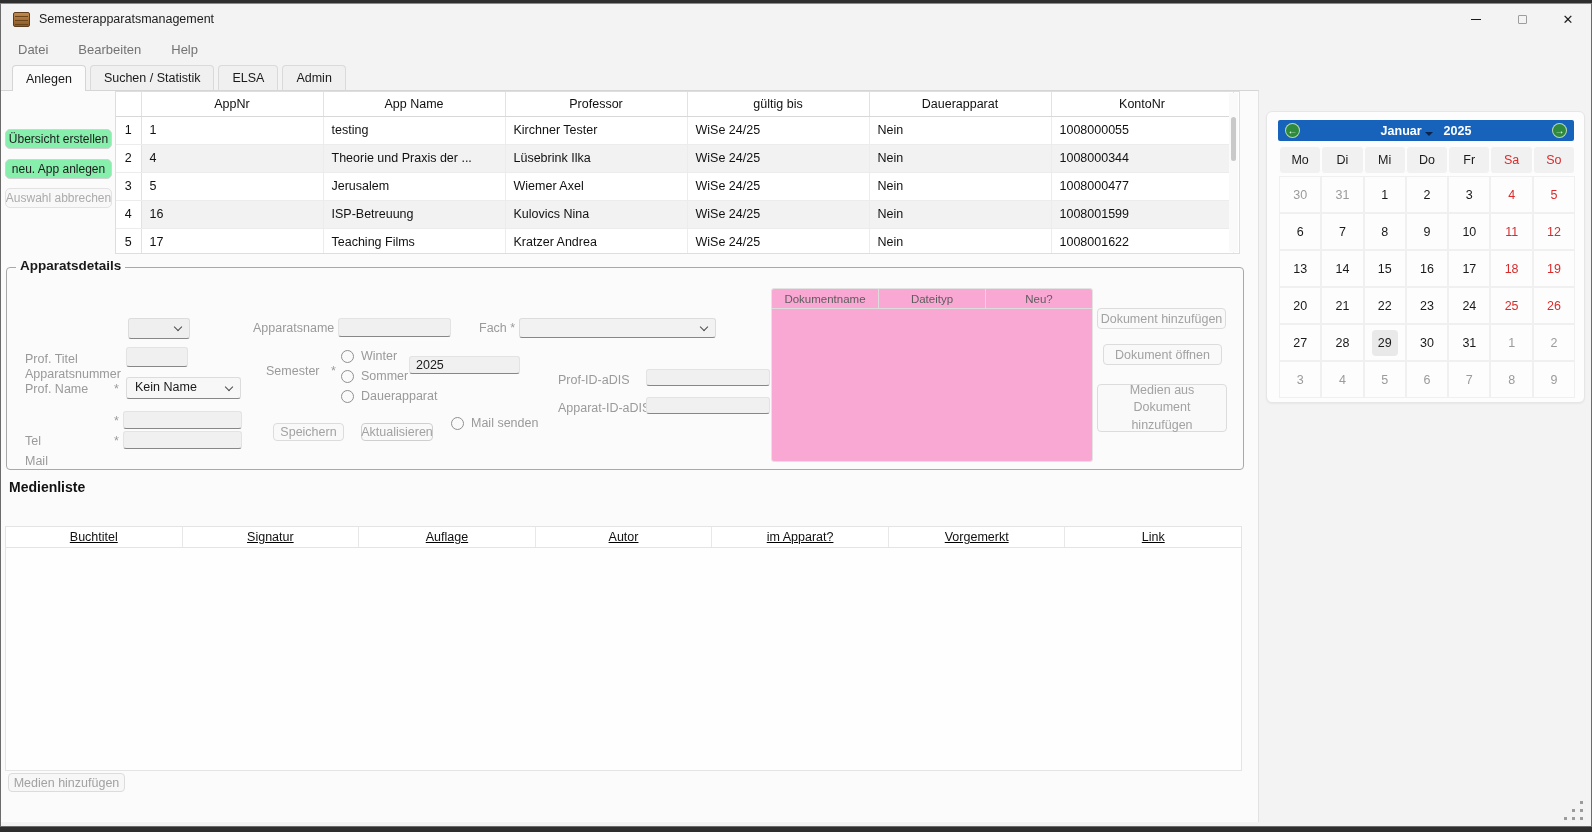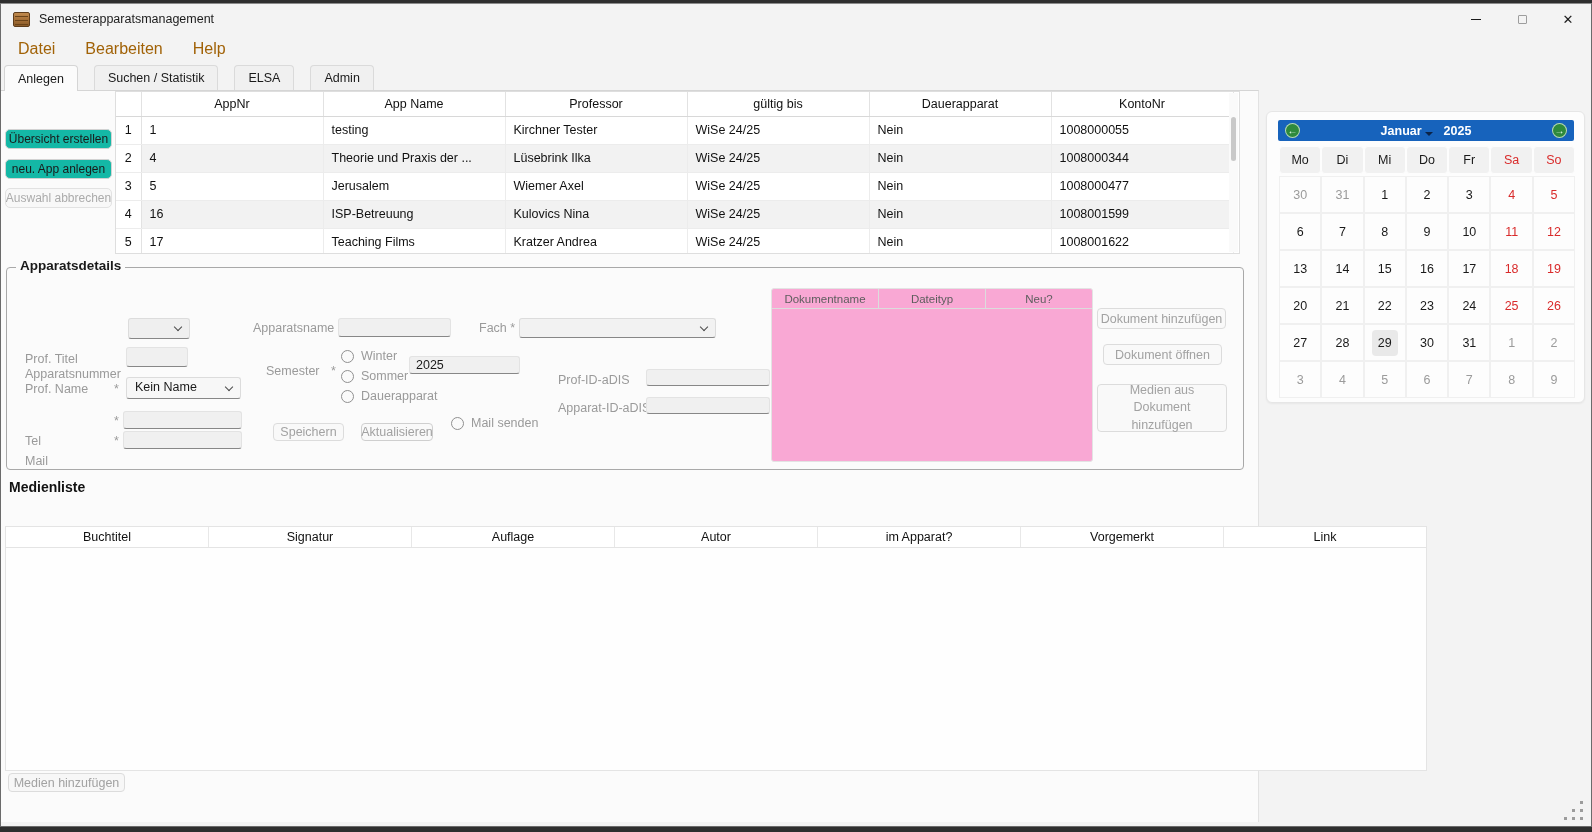--- a/index.html
+++ b/index.html
@@ -17,35 +17,35 @@
     background:#6b4419; box-shadow:0 4px #6b4419, 0 8px #6b4419; }
   .title-text { margin-left:9px; font-size:12.5px; color:#1b1b1b; }
   .caption-buttons { position:absolute; right:0; top:0; height:30px; display:flex; }
   .cap-btn { width:46px; height:30px; display:flex; align-items:center; justify-content:center; }
   .ic-min { width:10px; height:1px; background:#1a1a1a; }
   .ic-max { width:9px; height:9px; border:1px solid #9d9d9d; border-radius:1px; }
   .ic-close { font-size:13px; color:#1a1a1a; line-height:1; }
 
   
   .menubar { position:absolute; left:0; top:30px; width:100%; height:30px; display:flex; align-items:center; padding-left:6px; }
-  .menu-item { padding:4px 11px; margin-right:8px; font-size:16px; color:#a16207; border-radius:4px; }
-
-  
-  .tabstrip { position:absolute; left:3px; top:61px; height:26px; display:flex; gap:16px; z-index:3; }
+  .menu-item { padding:4px 11px; margin-right:8px; font-size:13px; color:#737373; border-radius:4px; }
+
+  
+  .tabstrip { position:absolute; left:11px; top:61px; height:26px; display:flex; gap:4px; z-index:3; }
   .tab { height:25px; padding:0 13px; display:flex; align-items:center; font-size:12.5px; color:#1a1a1a;
     background:#f0f0f0; border:1px solid #dadada; border-bottom:none; border-radius:4px 4px 0 0; }
   .tab.active { background:#fbfbfb; height:26px; border-color:#d5d5d5; }
 
   
   .page { position:absolute; left:0; top:86px; width:1258px; height:732px;
     background:#fbfbfb; border-top:1px solid #d5d5d5; border-right:1px solid #e2e2e2; }
 
   
   .side-btn { position:absolute; left:4px; width:107px; height:20px; font-size:12px;
-    background:#14b8a6; border:1px solid #d2d2d2; border-radius:5px;
+    background:#86efac; border:1px solid #d2d2d2; border-radius:5px;
     display:flex; align-items:center; justify-content:center; color:#1a1a1a; white-space:nowrap; }
   .side-btn.disabled { color:#ababab; background:#f8f8f8; border-color:#e2e2e2; }
 
   
   .apps-wrap { position:absolute; left:114px; top:0; width:1125px; height:163px;
     overflow:hidden; background:#fff; border:1px solid #dedede; }
   table.apps { border-collapse:collapse; table-layout:fixed; width:1117px; font-size:12.5px; }
   table.apps th { height:24px; font-weight:400; color:#111; text-align:center;
     border-right:1px solid #e2e2e2; border-bottom:1px solid #d8d8d8; background:#fff; overflow:hidden; }
   table.apps td { height:28px; padding:0 8px; color:#111; border-right:1px solid #ececec;
@@ -80,22 +80,22 @@
   
   .doc-table { position:absolute; left:764px; top:20px; width:322px; height:174px;
     background:#f9a8d4; border:1px solid #e3e3e3; border-radius:3px; overflow:hidden; }
   .doc-head { display:flex; height:20px; border-bottom:1px solid #dcdcdc; }
   .doc-head .dcell { flex:1; display:flex; align-items:center; justify-content:center;
     font-size:11.5px; color:#5d5d5d; border-right:1px solid #dcdcdc; }
   .doc-head .dcell:last-child { border-right:none; }
 
   
   .media-title { position:absolute; left:8px; top:388px; font-size:14px; font-weight:bold; color:#111; }
-  .media-table { position:absolute; left:4px; top:435px; width:1422px; height:245px;
-    background:#fefefe; border:1px solid #e4e4e4; }
+  .media-table { position:absolute; left:4px; top:435px; width:1237px; height:245px;
+    background:#fefefe; border:1px solid #e4e4e4;text-decoration:underline; }
   .media-head { display:flex; height:21px; border-bottom:1px solid #e4e4e4; background:#fff; }
   .media-head .mcell { flex:1; display:flex; align-items:center; justify-content:center;
     font-size:12.5px; color:#111; border-right:1px solid #e8e8e8; }
   .media-head .mcell:last-child { border-right:none; }
 
   
   .calendar { position:absolute; left:1265px; top:107px; width:319px; height:292px;
     background:#fdfdfd; border:1px solid #e6e6e6; border-radius:6px; box-shadow:0 1px 2px rgba(0,0,0,0.05); }
   .cal-head { position:absolute; left:11px; top:8px; width:296px; height:21px; border-radius:2px;
     background:var(--accent-blue,#1763bc); display:flex; align-items:center; justify-content:center; }

